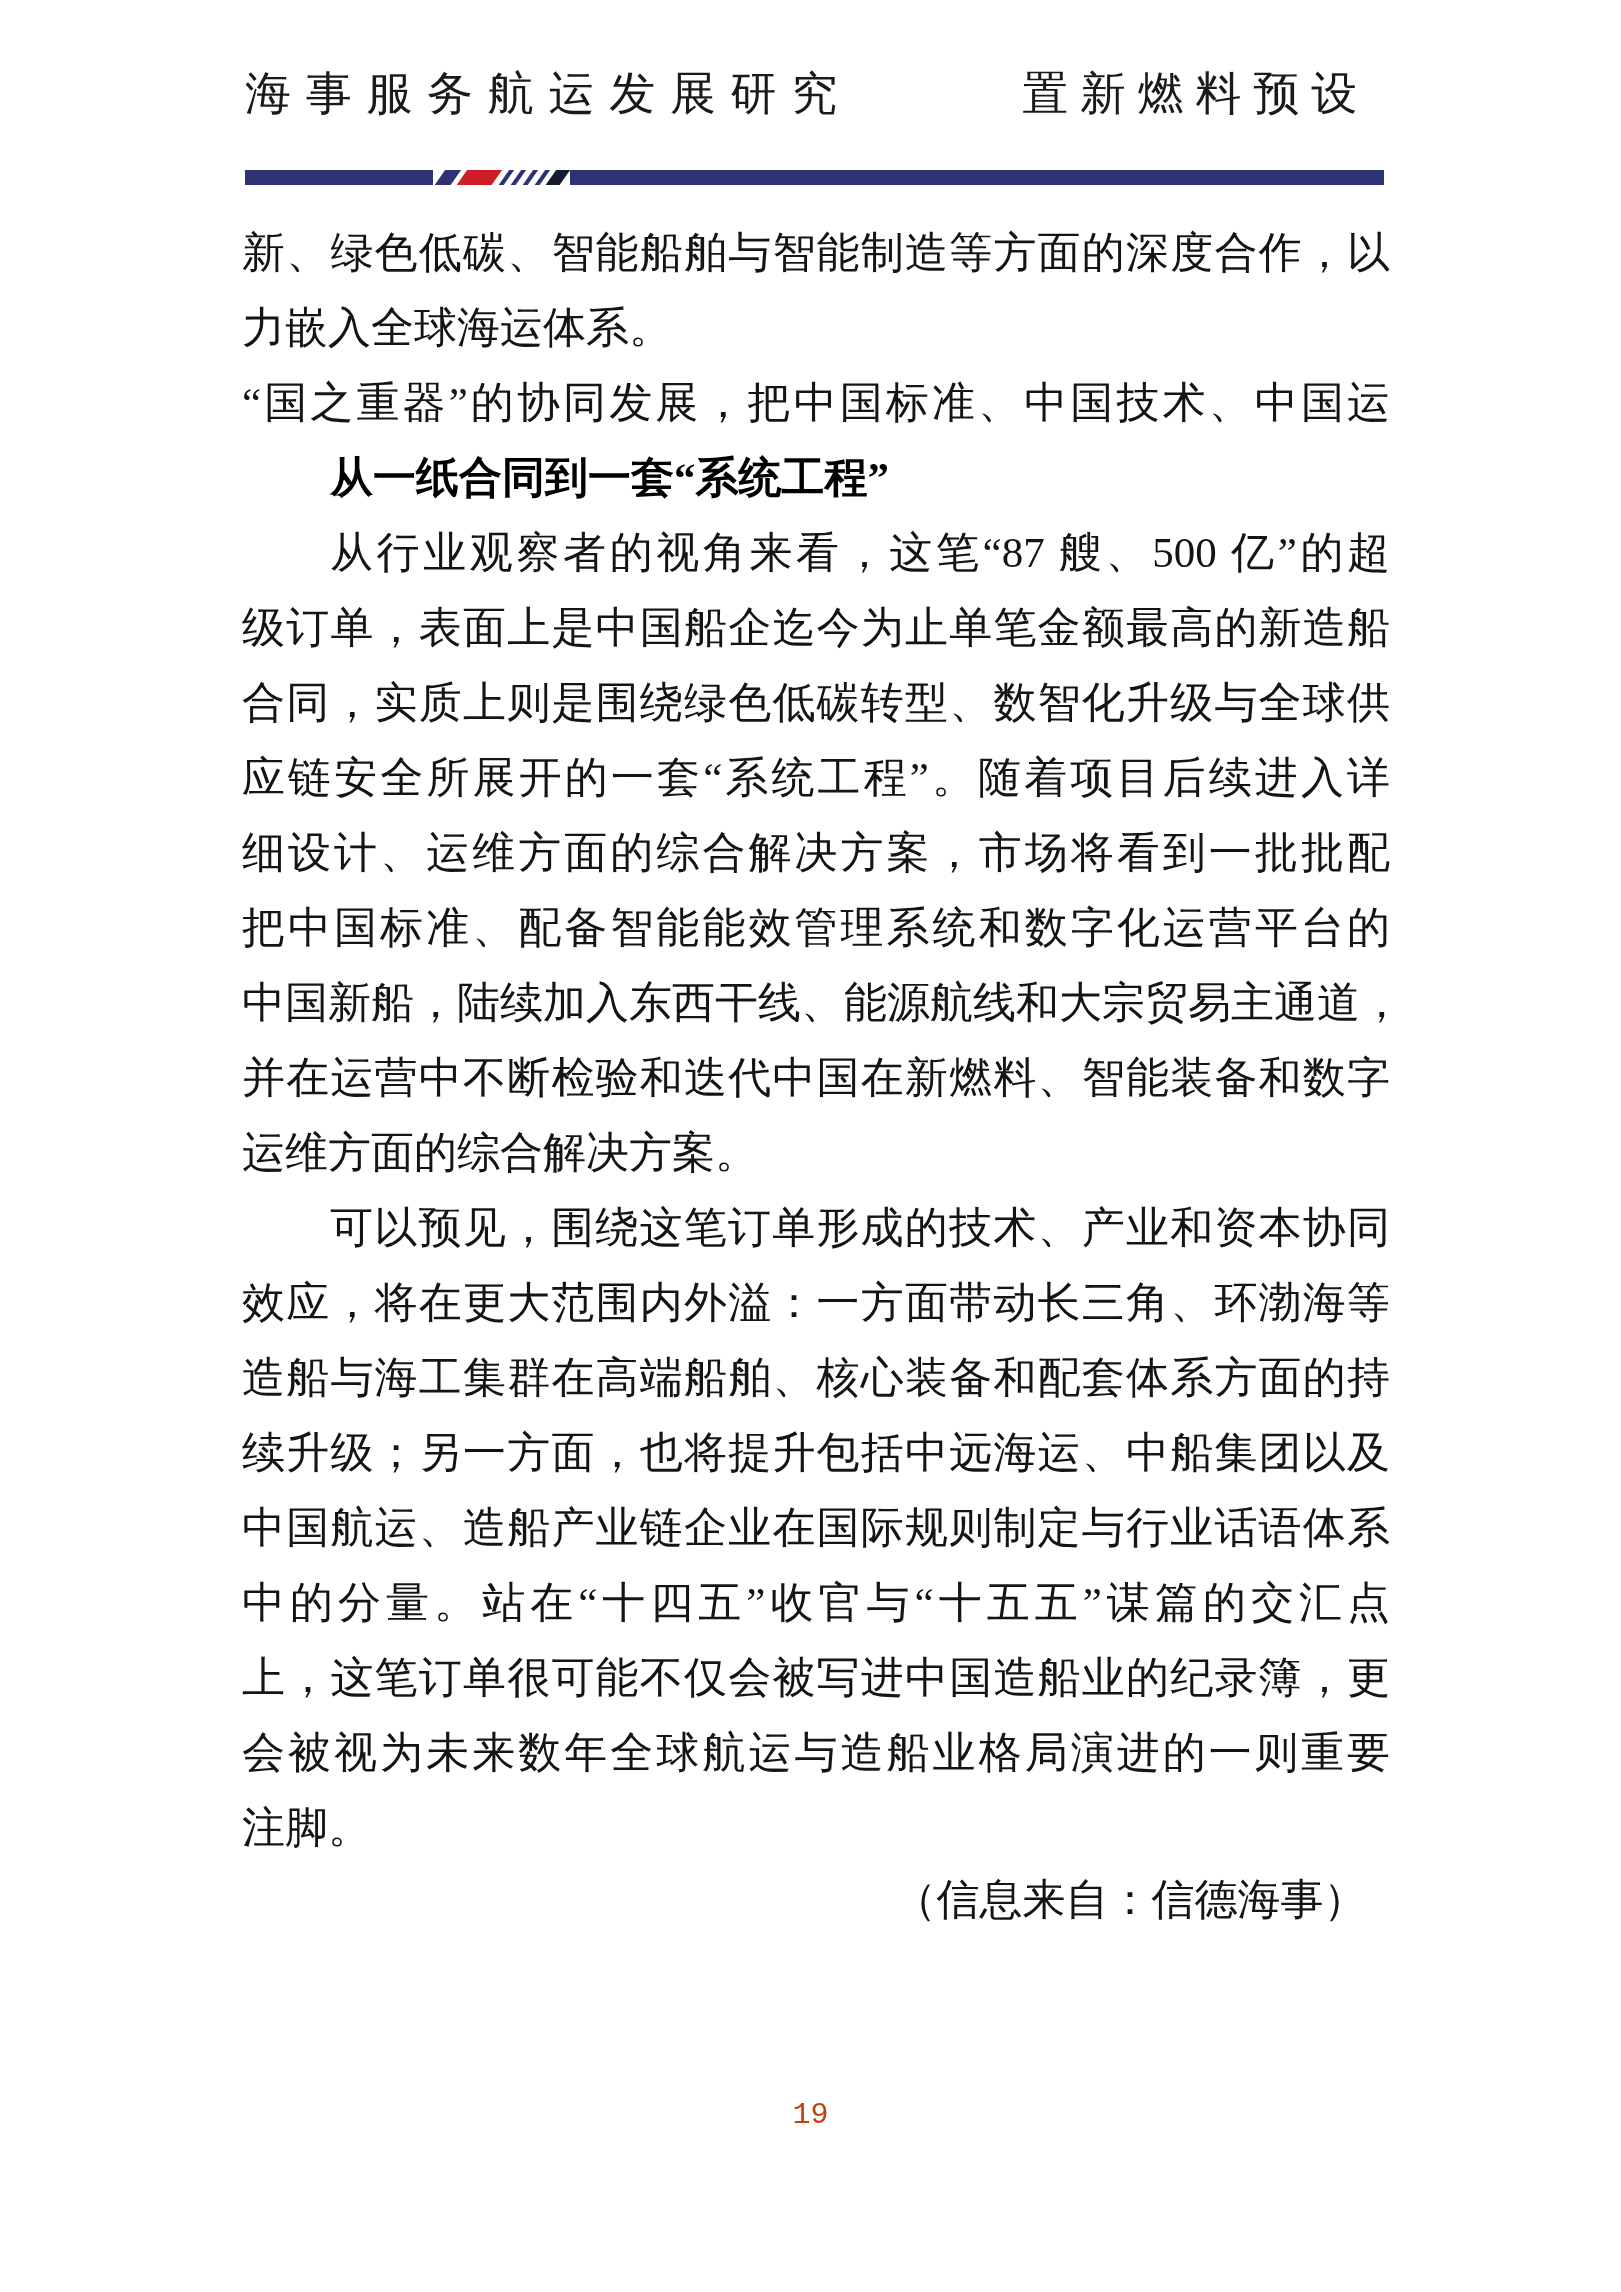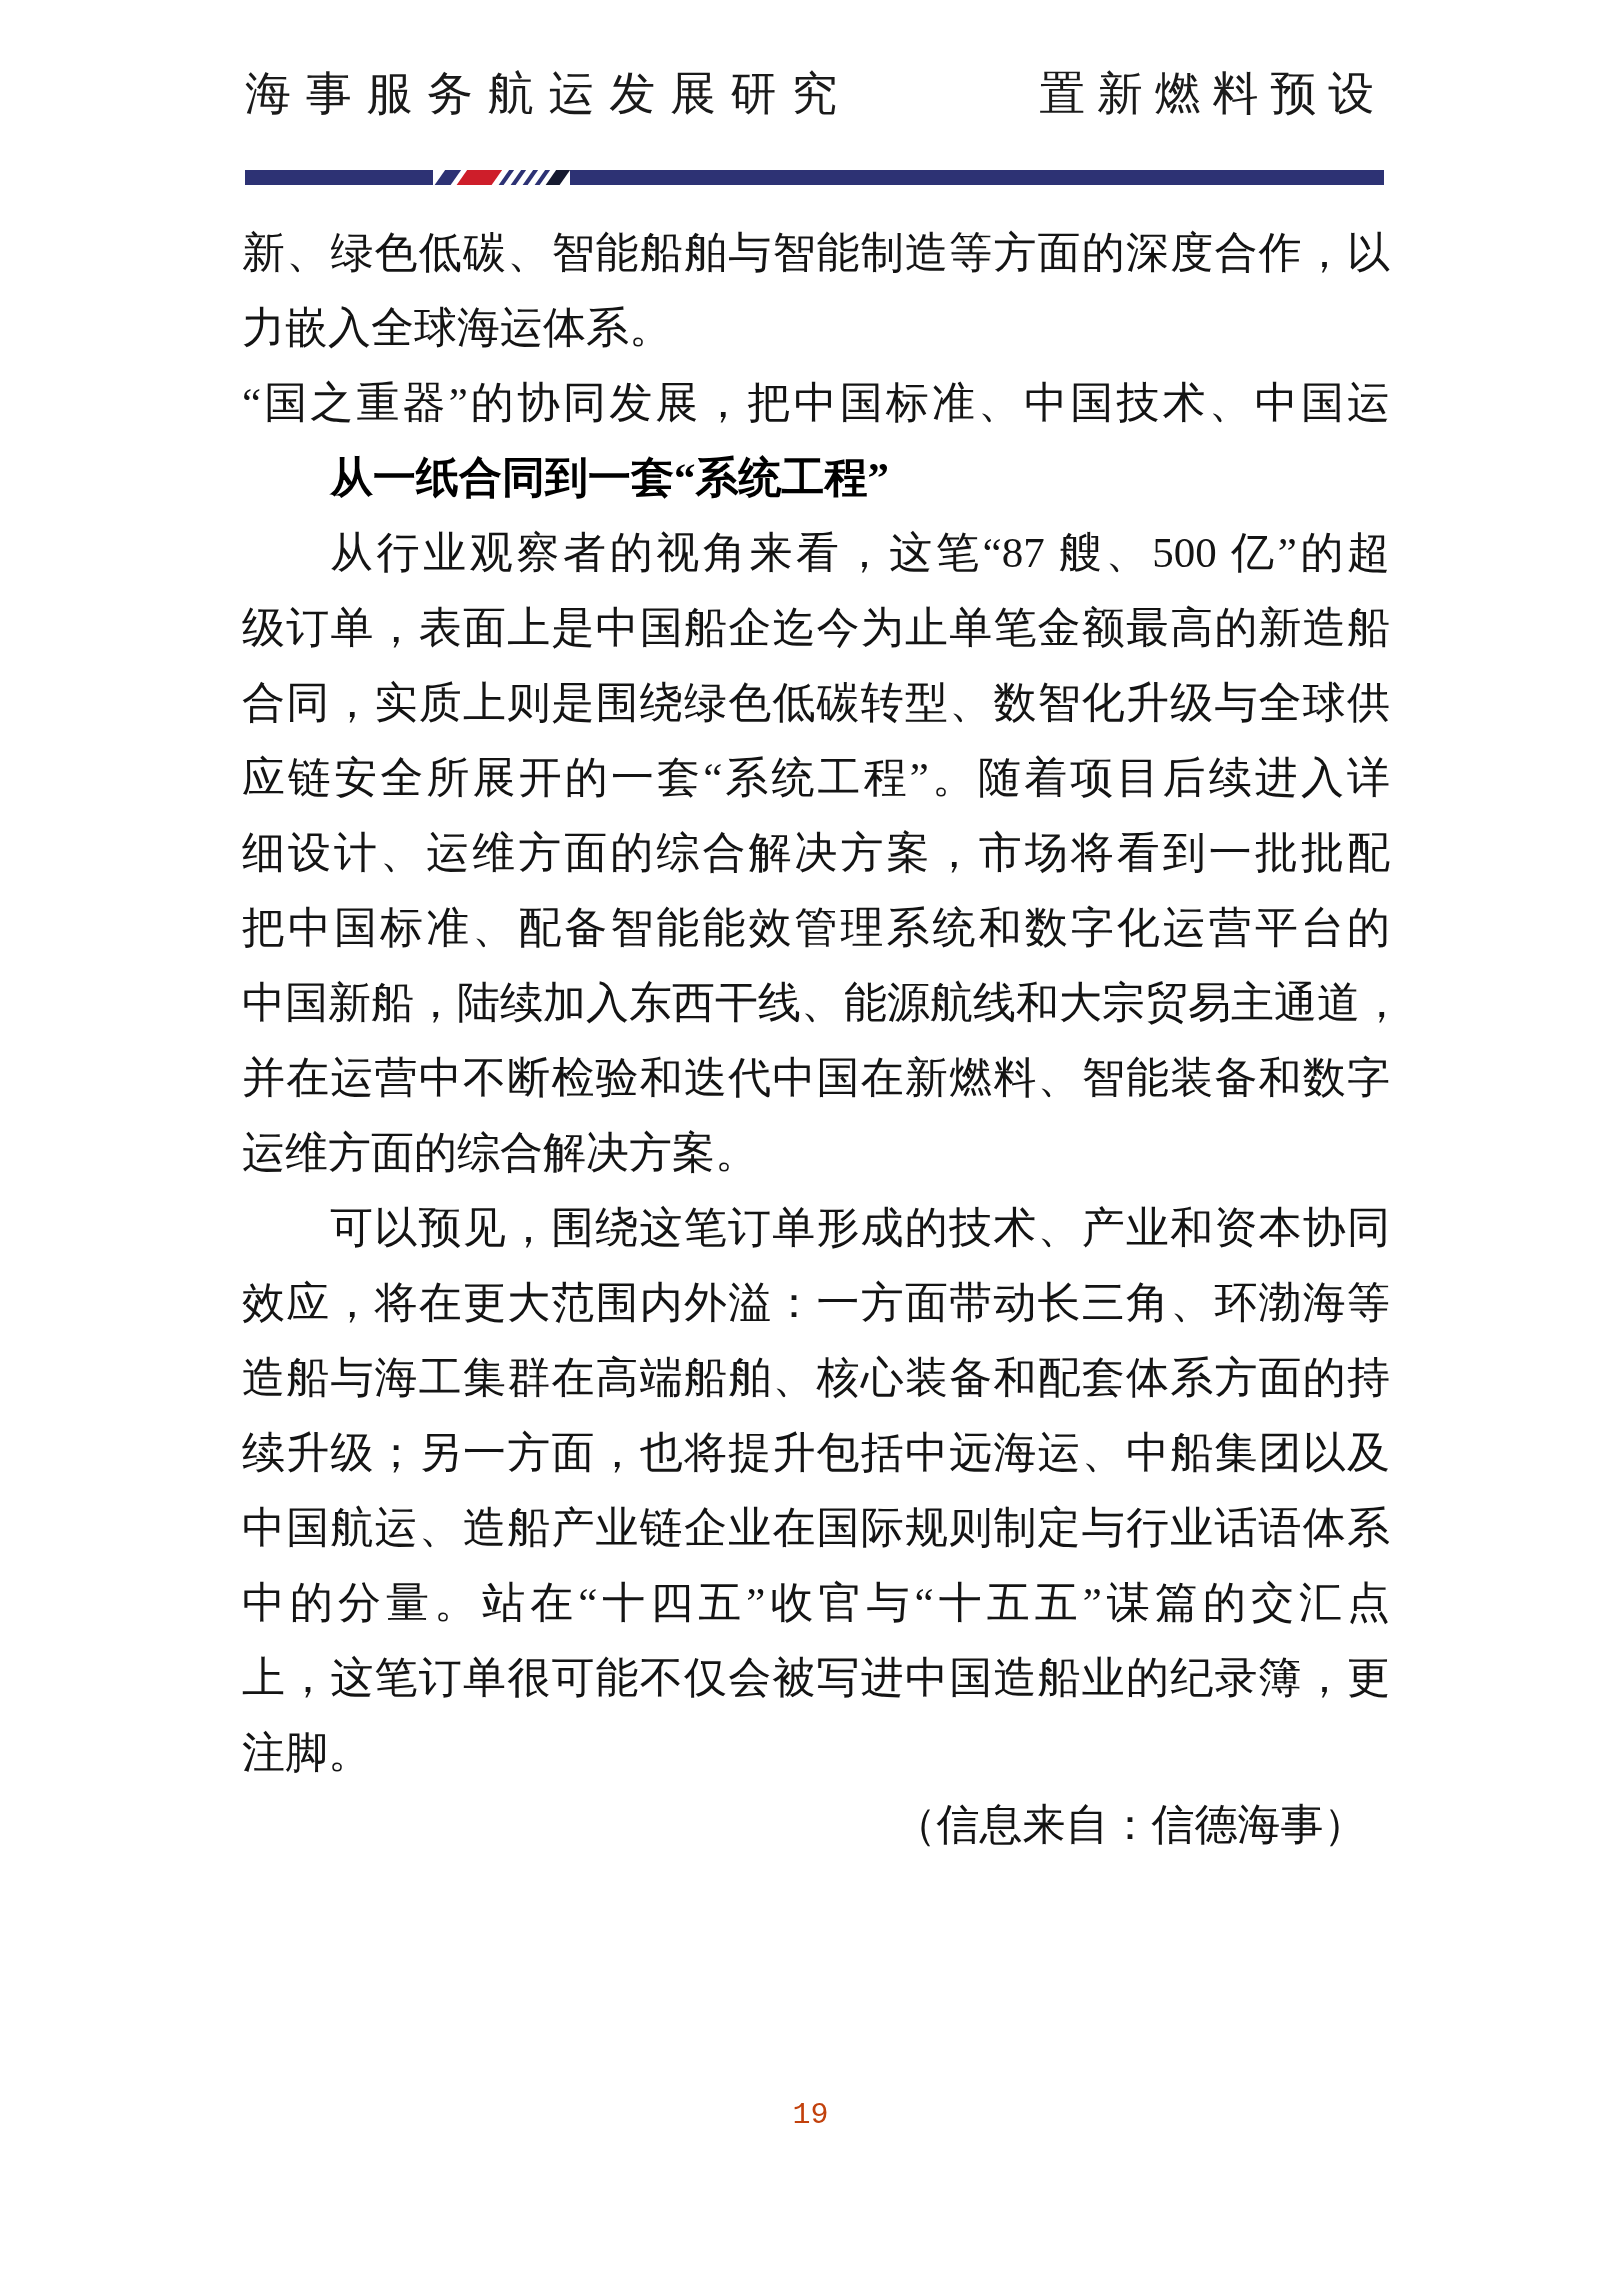--- a/index.html
+++ b/index.html
@@ -10,21 +10,21 @@
     background: #ffffff;
     overflow: hidden;
     font-family: "Liberation Serif", "DejaVu Serif", serif;
     color: #141414;
   }
 
   
   .header {
     position: absolute;
     left: 245px;
-    right: 235px;
+    right: 252px;
     top: 57px;
     display: flex;
     justify-content: space-between;
     align-items: flex-end;
     text-align: center;
   }
   .header-title {
     font-size: 46px;
     line-height: 1.6;
     color: #1a1a1a;
@@ -137,20 +137,21 @@
     <div class="line">并在运营中不断检验和迭代中国在新燃料、智能装备和数字</div>
     <div class="line para-end">运维方面的综合解决方案。</div>
 
     <div class="line indent">可以预见，围绕这笔订单形成的技术、产业和资本协同</div>
     <div class="line">效应，将在更大范围内外溢：一方面带动长三角、环渤海等</div>
     <div class="line">造船与海工集群在高端船舶、核心装备和配套体系方面的持</div>
     <div class="line">续升级；另一方面，也将提升包括中远海运、中船集团以及</div>
     <div class="line">中国航运、造船产业链企业在国际规则制定与行业话语体系</div>
     <div class="line">中的分量。站在“十四五”收官与“十五五”谋篇的交汇点</div>
     <div class="line">上，这笔订单很可能不仅会被写进中国造船业的纪录簿，更</div>
+    <div class="line">会被视为未来数年全球航运与造船业格局演进的一则重要</div>
     <div class="line para-end">注脚。</div>
 
     <div class="line attribution">（信息来自：信德海事）</div>
 
   </div>
 
   <div class="page-number">19</div>
 
 </div>
 

